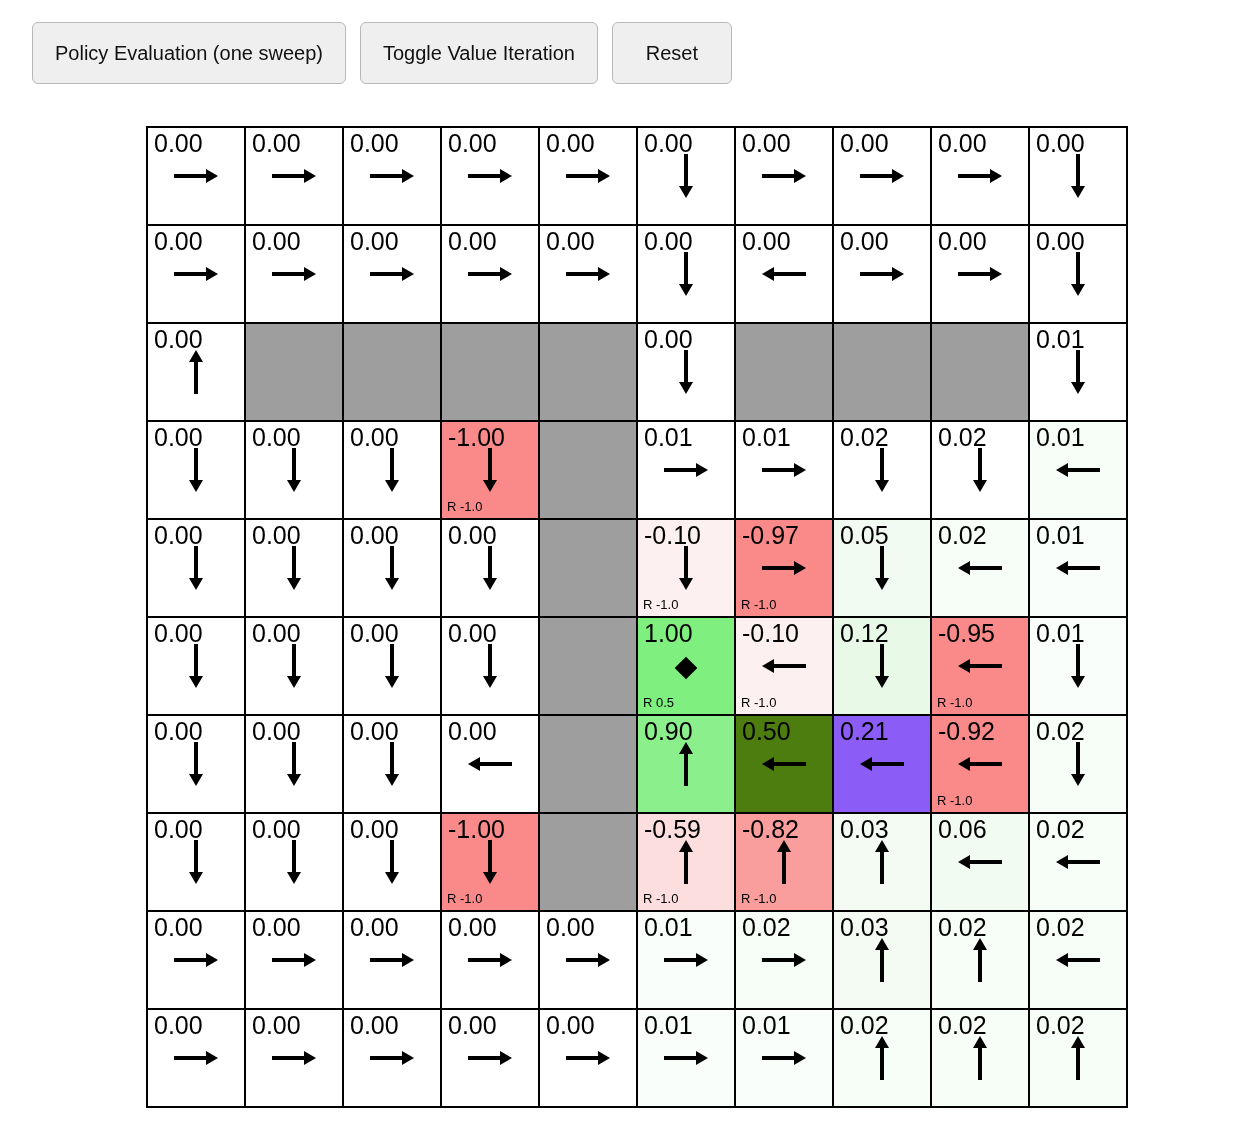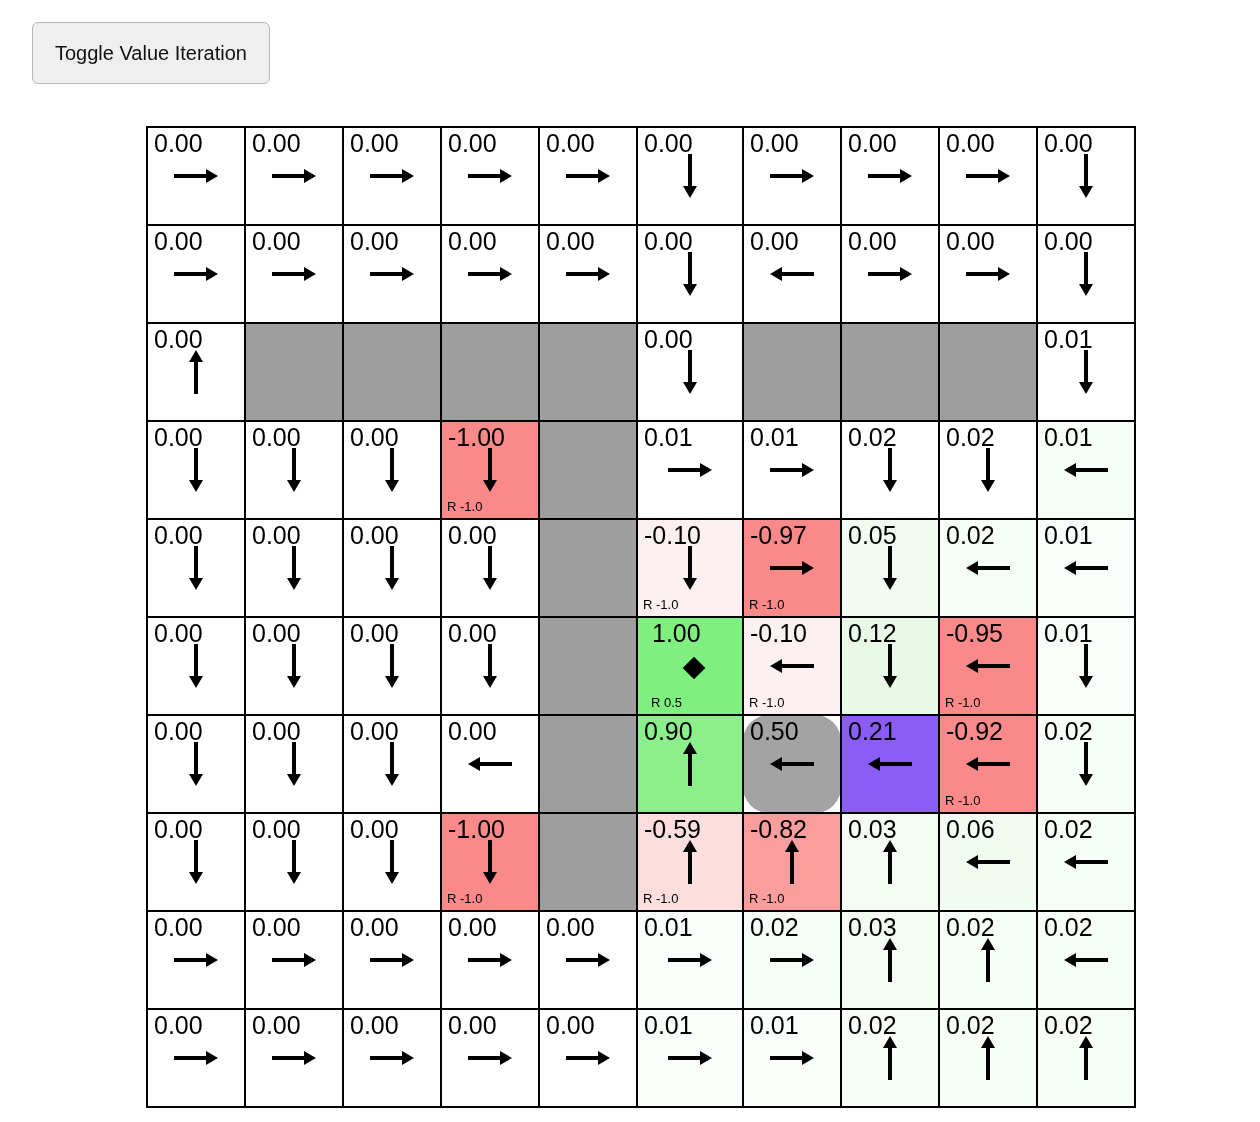--- a/index.html
+++ b/index.html
@@ -95,21 +95,23 @@
     height: 16px;
     background: #000;
     transform: translate(-50%, -50%) rotate(45deg);
   }
   .wall { background: #9e9e9e !important; }
 </style>
 </head>
 <body>
 
 <div id="toolbar">
+    <button class="tool-btn">Policy Evaluation (one sweep)</button>
     <button class="tool-btn">Toggle Value Iteration</button>
+    <button class="tool-btn">Reset</button>
   </div>
 
 <div id="grid-wrap">
   <table class="grid">
     <tbody id="grid-body">
         <tr>
           <td style="background: rgb(255, 255, 255);">
             <div class="cell-inner">
               <div class="val">0.00</div>
               <div class="arrow">
@@ -620,21 +622,21 @@
               <div class="val">0.00</div>
               <div class="arrow">
                 <svg width="60" height="60" viewBox="0 0 60 60" style="transform:rotate(90deg)">
                   <line x1="8" y1="30" x2="46" y2="30" stroke="#000" stroke-width="4"></line>
                   <polygon points="52,30 40,23 40,37" fill="#000"></polygon>
                 </svg>
               </div>
             </div>
           </td>
           <td class="wall"></td>
-          <td style="background: rgb(127, 240, 127); padding-left: 8px;">
+          <td style="background: rgb(127, 240, 127);">
             <div class="cell-inner">
               <div class="val">1.00</div>
               <div class="diamond"></div>
               <div class="rew">R 0.5</div>
             </div>
           </td>
           <td style="background: rgb(253, 240, 240);">
             <div class="cell-inner">
               <div class="val">-0.10</div>
               <div class="arrow">
@@ -731,21 +733,21 @@
             <div class="cell-inner">
               <div class="val">0.90</div>
               <div class="arrow">
                 <svg width="60" height="60" viewBox="0 0 60 60" style="transform:rotate(270deg)">
                   <line x1="8" y1="30" x2="46" y2="30" stroke="#000" stroke-width="4"></line>
                   <polygon points="52,30 40,23 40,37" fill="#000"></polygon>
                 </svg>
               </div>
             </div>
           </td>
-          <td style="background: #a3a3a3; border-radius: 26px;">
+          <td style="background: #4d7c0f;">
             <div class="cell-inner">
               <div class="val">0.50</div>
               <div class="arrow">
                 <svg width="60" height="60" viewBox="0 0 60 60" style="transform:rotate(180deg)">
                   <line x1="8" y1="30" x2="46" y2="30" stroke="#000" stroke-width="4"></line>
                   <polygon points="52,30 40,23 40,37" fill="#000"></polygon>
                 </svg>
               </div>
             </div>
           </td>

